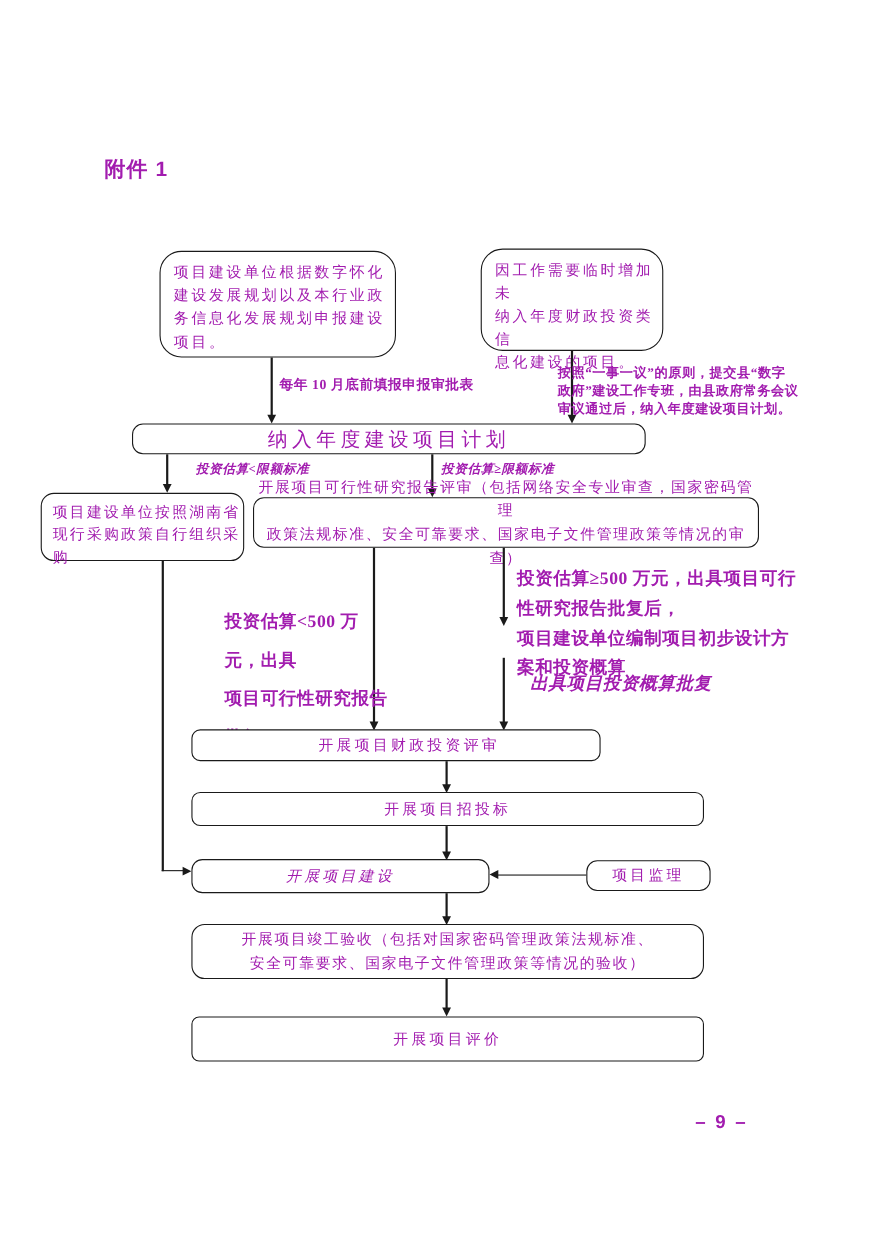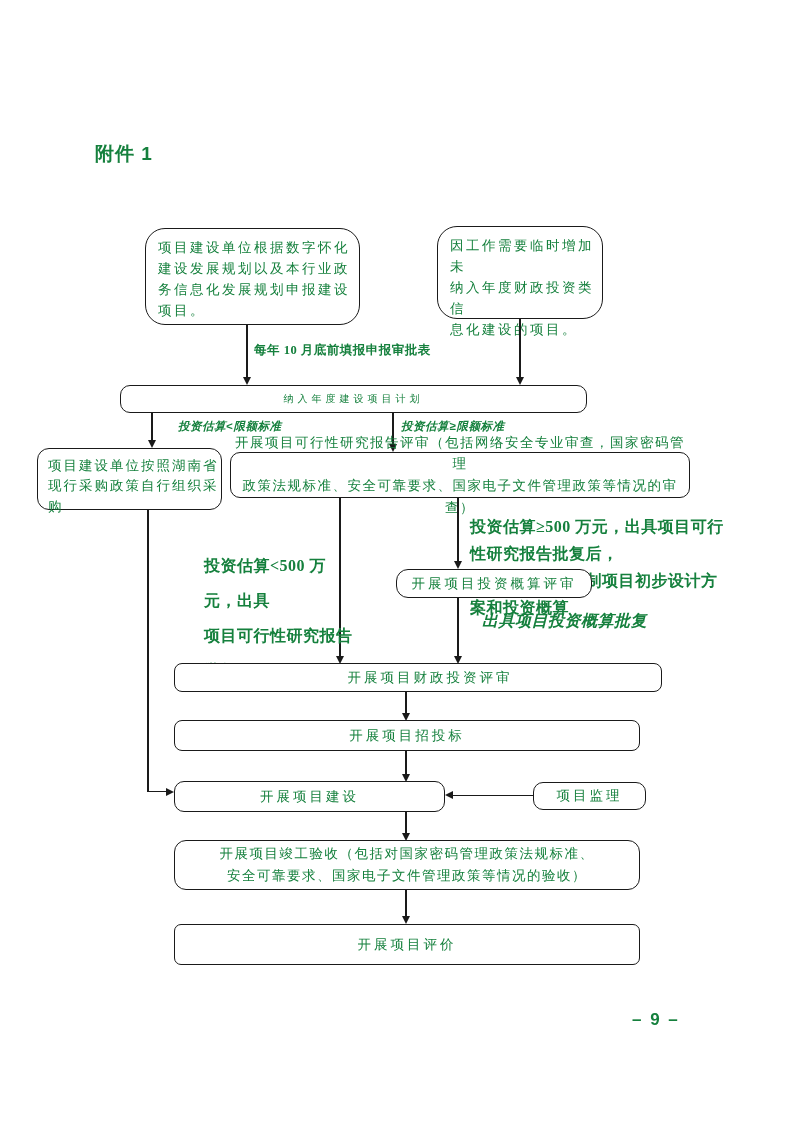--- a/index.html
+++ b/index.html
@@ -1,29 +1,29 @@
 <!DOCTYPE html>
 <html><head>
 <meta charset="utf-8">
 <style>
   html,body{margin:0;padding:0;background:#e8e8e8;}
   #page{position:relative;width:793px;height:1122px;background:#ffffff;margin:0 auto;
-        font-family:"Liberation Serif","DejaVu Serif",serif;color:#15803d;overflow:hidden;}
+        font-family:"Liberation Serif","DejaVu Serif",serif;color:#a21caf;overflow:hidden;}
   .box{position:absolute;border:1.6px solid #1a1a1a;background:#fff;box-sizing:border-box;}
   .center{display:flex;align-items:center;justify-content:center;text-align:center;}
   .node-text{font-size:13.5px;letter-spacing:2.5px;line-height:1.55;}
   .ml{white-space:pre-line;}
   .vline,.hline{position:absolute;background:#1a1a1a;}
   .vline{width:1.6px;}
   .hline{height:1.6px;}
   .arr-down{position:absolute;width:0;height:0;border-left:4px solid transparent;border-right:4px solid transparent;border-top:8px solid #1a1a1a;}
   .arr-right{position:absolute;width:0;height:0;border-top:4px solid transparent;border-bottom:4px solid transparent;border-left:8px solid #1a1a1a;}
   .arr-left{position:absolute;width:0;height:0;border-top:4px solid transparent;border-bottom:4px solid transparent;border-right:8px solid #1a1a1a;}
   .lbl{position:absolute;font-weight:bold;font-size:16px;letter-spacing:0.5px;}
-  .lbl-italic{font-style:italic;font-family:Liberation Mono, monospace;}
+  .lbl-italic{font-style:italic;}
   .attachment{position:absolute;left:95px;top:141px;font-family:"Liberation Sans","DejaVu Sans",sans-serif;font-weight:600;font-size:19px;letter-spacing:1px;}
   .title{position:absolute;left:0;top:169px;width:100%;text-align:center;font-weight:bold;font-size:24.5px;letter-spacing:0.5px;}
   .pagenum{position:absolute;left:632px;top:1010px;font-weight:bold;font-size:17px;letter-spacing:2px;font-family:"Liberation Sans","DejaVu Sans",sans-serif;}
 </style>
 </head>
 <body>
 
 <div id="page">
 
   <div class="attachment">附件 1</div>
@@ -40,22 +40,25 @@
 纳入年度财政投资类信
 息化建设的项目。</div>
   </div>
 
   <div class="vline" style="left:246px;top:325px;height:53px;"></div>
   <div class="arr-down" style="left:242.5px;top:377px;"></div>
   <div class="vline" style="left:519px;top:319px;height:59px;"></div>
   <div class="arr-down" style="left:515.5px;top:377px;"></div>
 
   <div class="lbl" style="left:254px;top:342px;font-size:12.5px;">每年 10 月底前填报申报审批表</div>
+  <div class="lbl ml" style="left:507px;top:331px;width:236px;line-height:1.35;font-size:12px;">按照“一事一议”的原则，提交县“数字
+政府”建设工作专班，由县政府常务会议
+审议通过后，纳入年度建设项目计划。</div>
 
-  <div class="box center" style="left:120px;top:385px;width:467px;height:28px;border-radius:10px;font-size:10px;letter-spacing:4px;">纳入年度建设项目计划</div>
+  <div class="box center" style="left:120px;top:385px;width:467px;height:28px;border-radius:10px;font-size:18px;letter-spacing:4px;">纳入年度建设项目计划</div>
 
   <div class="vline" style="left:151px;top:413px;height:28px;"></div>
   <div class="arr-down" style="left:147.5px;top:440px;"></div>
   <div class="vline" style="left:392px;top:413px;height:32px;"></div>
   <div class="arr-down" style="left:388.5px;top:444px;"></div>
 
   <div class="lbl lbl-italic" style="left:178px;top:419px;font-size:11.5px;">投资估算&lt;限额标准</div>
   <div class="lbl lbl-italic" style="left:401px;top:419px;font-size:11.5px;">投资估算≥限额标准</div>
 
   <div class="box center" style="left:230px;top:452px;width:460px;height:46px;border-radius:10px;">
@@ -76,34 +79,33 @@
   <div class="vline" style="left:339px;top:498px;height:159px;"></div>
   <div class="arr-down" style="left:335.5px;top:656px;"></div>
   <div class="vline" style="left:457px;top:498px;height:64px;"></div>
   <div class="arr-down" style="left:453.5px;top:561px;"></div>
 
   <div class="lbl ml" style="left:204px;top:548px;width:150px;line-height:35px;">投资估算&lt;500 万元，出具
 项目可行性研究报告批复</div>
   <div class="lbl ml" style="left:470px;top:513px;width:262px;line-height:27px;">投资估算≥500 万元，出具项目可行性研究报告批复后，
 项目建设单位编制项目初步设计方案和投资概算</div>
 
-  <div class="box center" style="left:396px;top:569px;width:196px;height:29px;border-radius:12px;font-size:13.5px;letter-spacing:3px;">开展项目投资概算评审</div>
   <div class="vline" style="left:457px;top:598px;height:59px;"></div>
   <div class="arr-down" style="left:453.5px;top:656px;"></div>
   <div class="lbl lbl-italic" style="left:482px;top:611px;">出具项目投资概算批复</div>
 
-  <div class="box center" style="left:174px;top:663px;width:488px;height:29px;border-radius:8px;font-size:13.5px;letter-spacing:3px;padding-left:24px;">开展项目财政投资评审</div>
+  <div class="box center" style="left:174px;top:663px;width:372px;height:29px;border-radius:8px;font-size:13.5px;letter-spacing:3px;padding-left:24px;">开展项目财政投资评审</div>
   <div class="vline" style="left:405px;top:692px;height:22px;"></div>
   <div class="arr-down" style="left:401.5px;top:713px;"></div>
 
   <div class="box center" style="left:174px;top:720px;width:466px;height:31px;border-radius:8px;font-size:13.5px;letter-spacing:3px;">开展项目招投标</div>
   <div class="vline" style="left:405px;top:751px;height:24px;"></div>
   <div class="arr-down" style="left:401.5px;top:774px;"></div>
 
-  <div class="box center" style="left:174px;top:781px;width:271px;height:31px;border-radius:10px;font-size:13.5px;letter-spacing:3px;">开展项目建设</div>
+  <div class="box center" style="left:174px;top:781px;width:271px;height:31px;border-radius:10px;font-size:13.5px;letter-spacing:3px;font-style:italic;">开展项目建设</div>
   <div class="box center" style="left:533px;top:782px;width:113px;height:28px;border-radius:10px;font-size:13.5px;letter-spacing:3px;">项目监理</div>
   <div class="hline" style="left:452px;top:794.5px;width:81px;"></div>
   <div class="arr-left" style="left:445px;top:791px;"></div>
 
   <div class="vline" style="left:405px;top:812px;height:22px;"></div>
   <div class="arr-down" style="left:401.5px;top:833px;"></div>
 
   <div class="box center" style="left:174px;top:840px;width:466px;height:50px;border-radius:12px;">
     <div class="node-text ml" style="letter-spacing:1.5px;line-height:1.65;">开展项目竣工验收（包括对国家密码管理政策法规标准、
 安全可靠要求、国家电子文件管理政策等情况的验收）</div>

